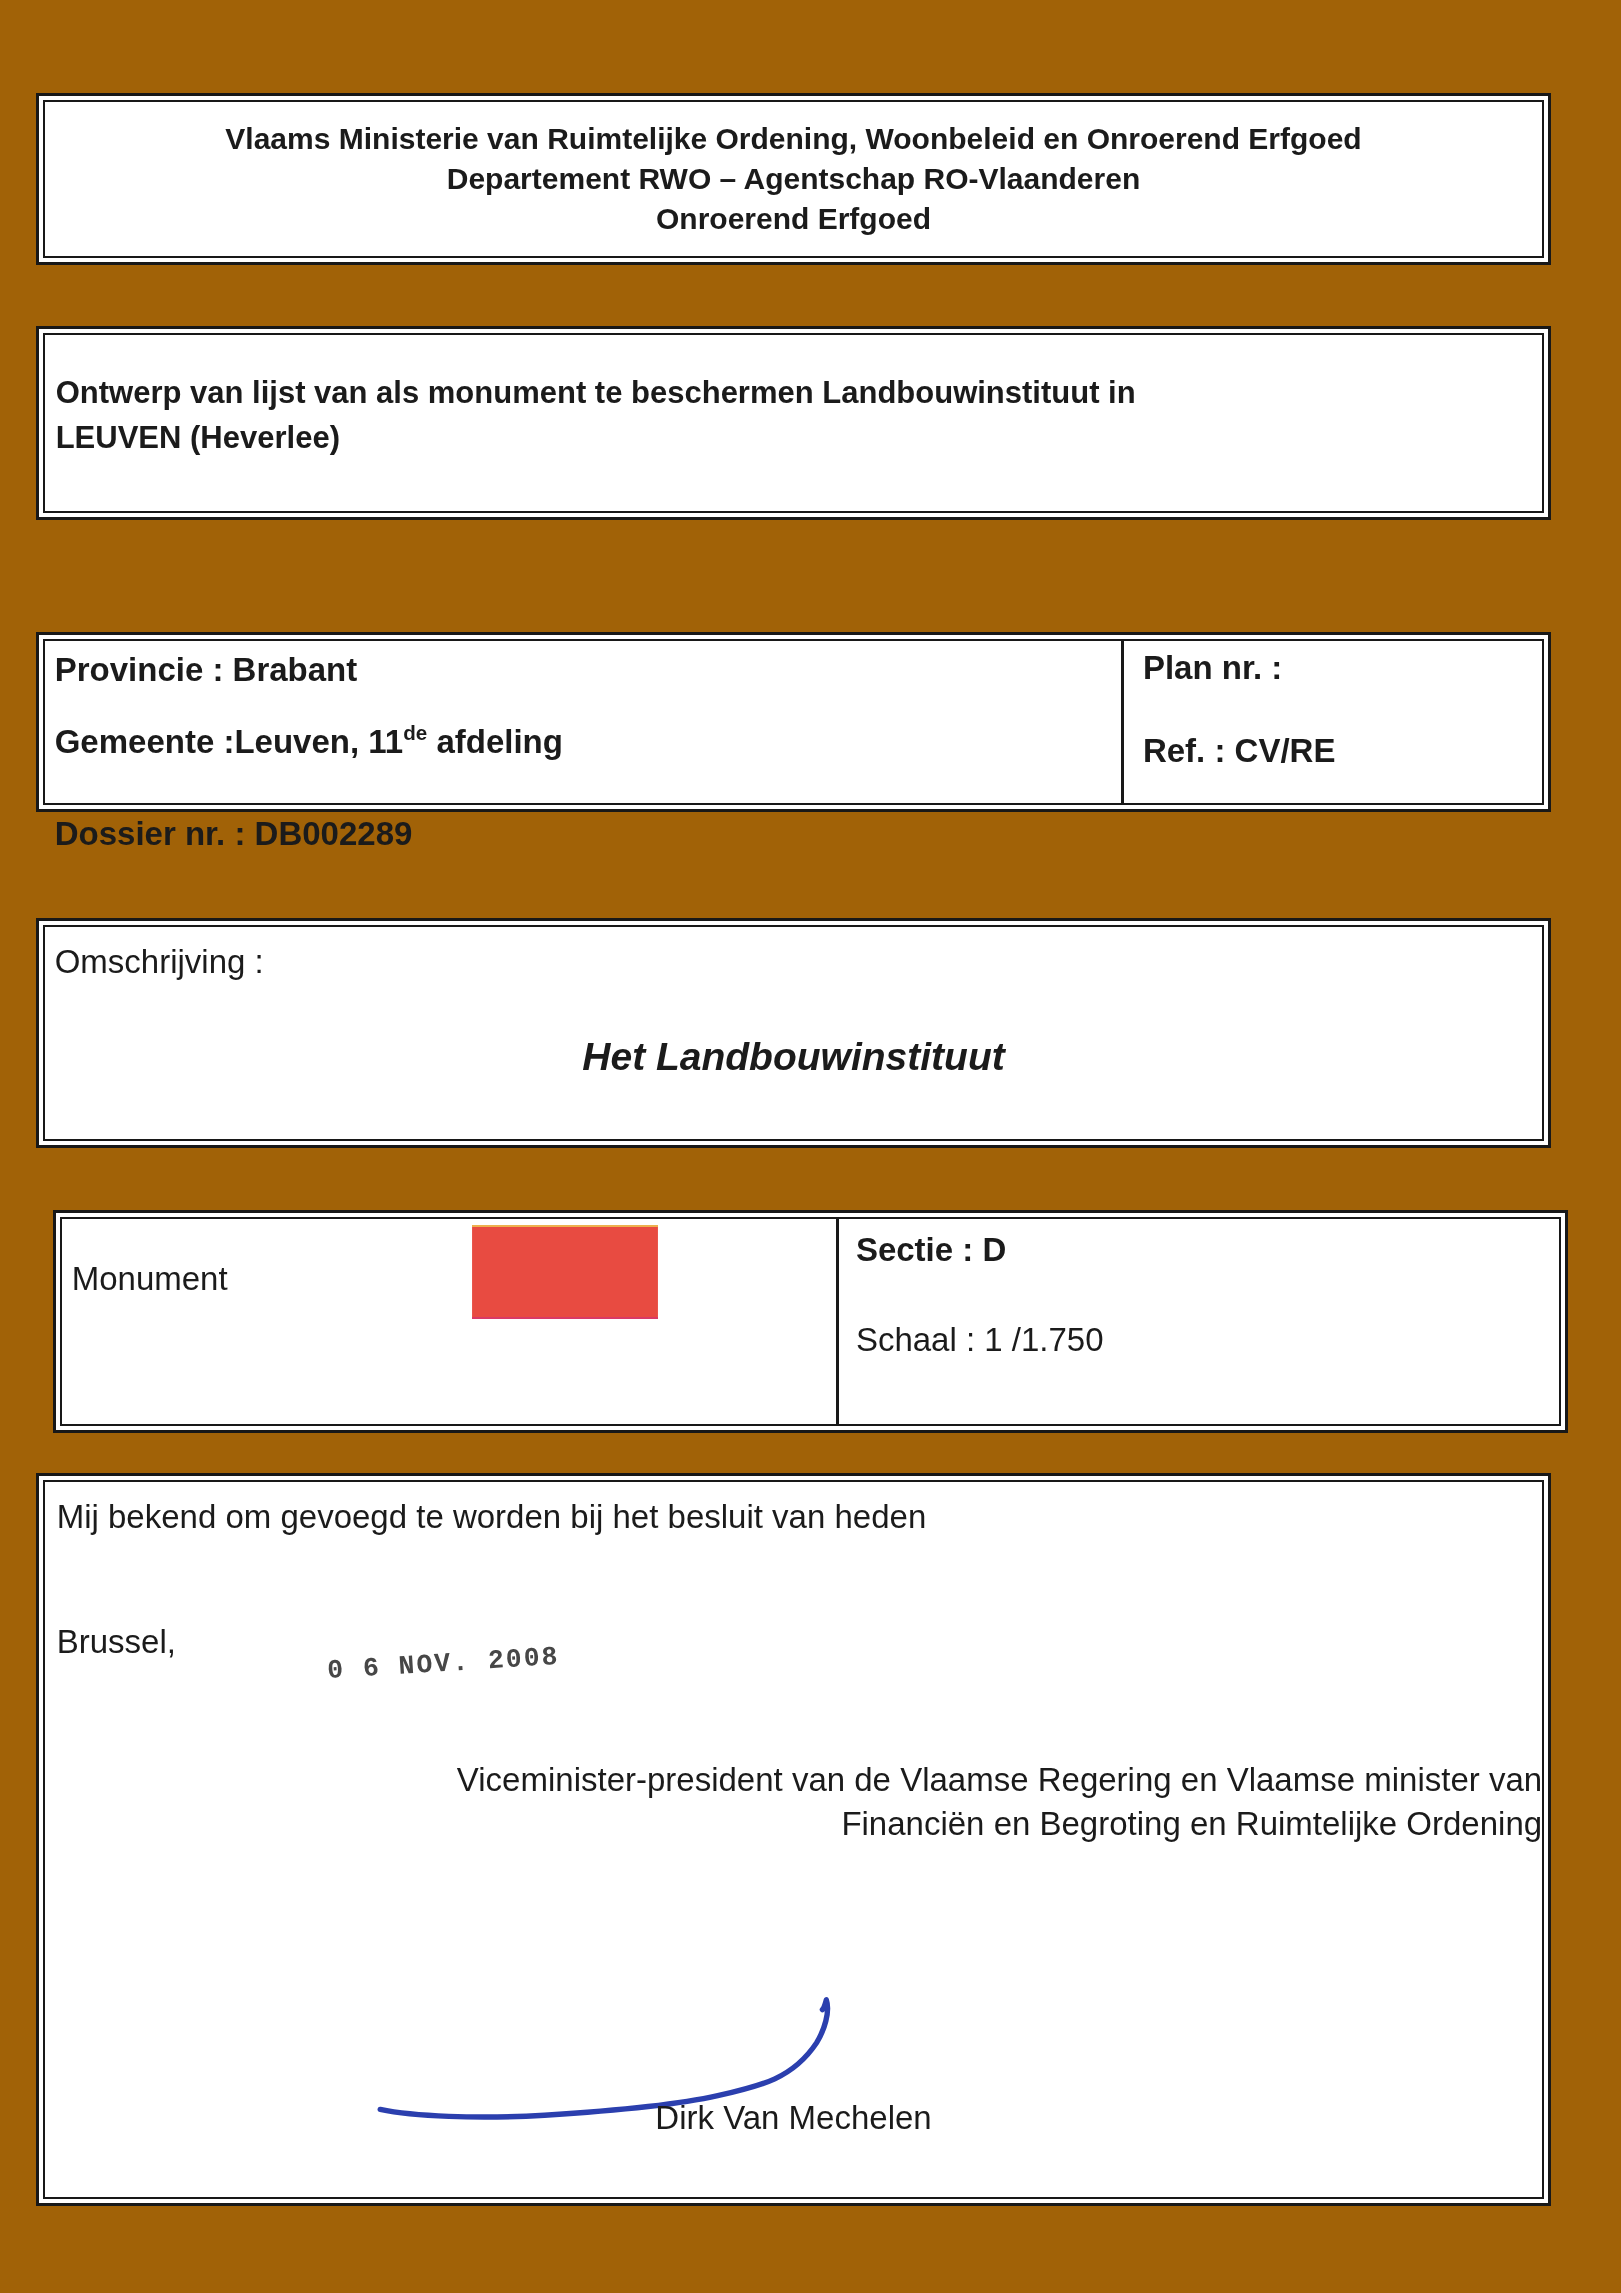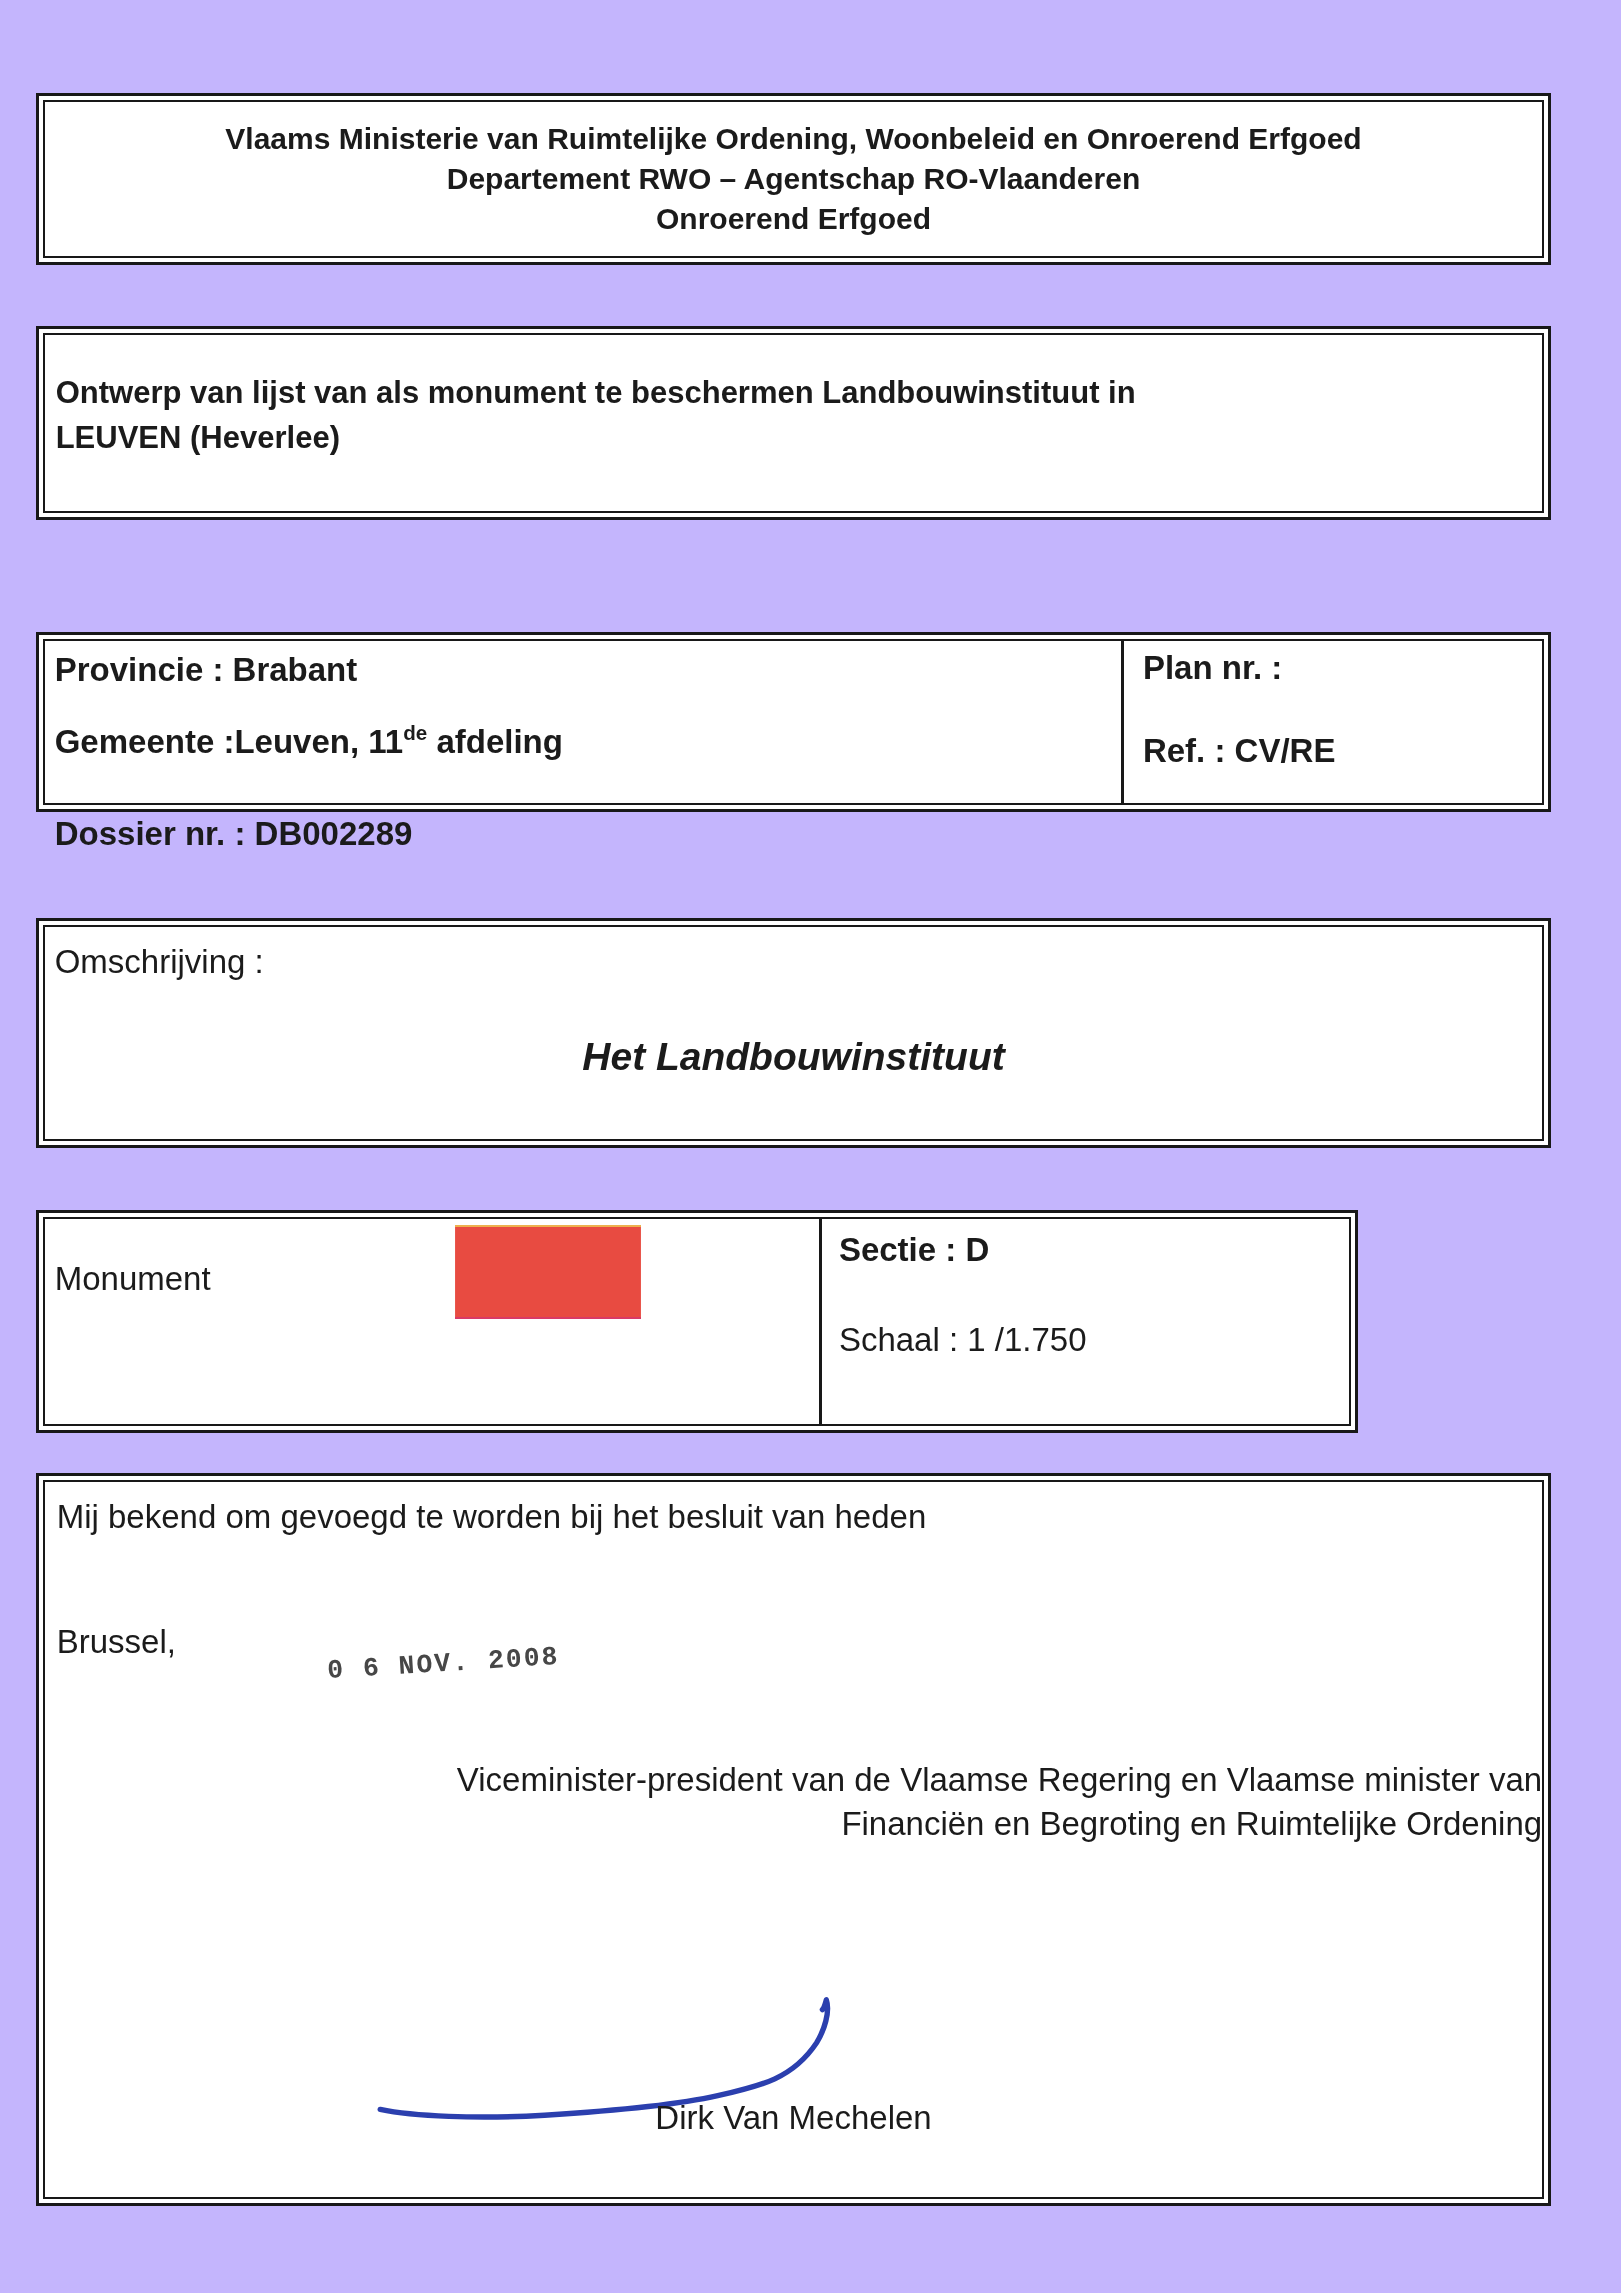--- a/index.html
+++ b/index.html
@@ -1,29 +1,29 @@
 <!DOCTYPE html>
 <html><head>
 <meta charset="utf-8">
 <style>
   * { margin:0; padding:0; box-sizing:border-box; }
   html,body { background:#e9e9e9; }
   body { width:1621px; height:2294px; position:relative;
          font-family:"Liberation Sans", sans-serif; color:#1b1b1b; }
-  .page { position:absolute; inset:0; background:#c4b5fd; overflow:hidden; }
+  .page { position:absolute; inset:0; background:#a16207; overflow:hidden; }
 
   
   .box { position:absolute; background:#fff; border:3.9px solid #181818; padding:3.9px; }
   .box-inner { width:100%; height:100%; border:2.9px solid #181818; position:relative; background:#fff; }
 
   .header-box   { left:36px; top:93px;   width:1515px; height:172px; }
   .title-box    { left:36px; top:326px;  width:1515px; height:194px; }
   .info-box     { left:36px; top:632px;  width:1515px; height:180px;font-weight:bold; }
   .desc-box     { left:36px; top:918px;  width:1515px; height:230px; }
-  .legend-box   { left:36px; top:1210px; width:1322px; height:223px; }
+  .legend-box   { left:53px; top:1210px; width:1515px; height:223px; }
   .sig-box      { left:36px; top:1473px; width:1515px; height:733px; }
 
   .header-content { position:absolute; inset:0; display:flex; flex-direction:column;
                     align-items:center; justify-content:center; text-align:center;
                     font-weight:bold; font-size:30px; line-height:40px; }
 
   .title-content { position:absolute; left:10.8px; top:35px; font-weight:bold;
                    font-size:31px; line-height:45px; }
 
   .field { position:absolute; font-size:33px; white-space:nowrap; }

